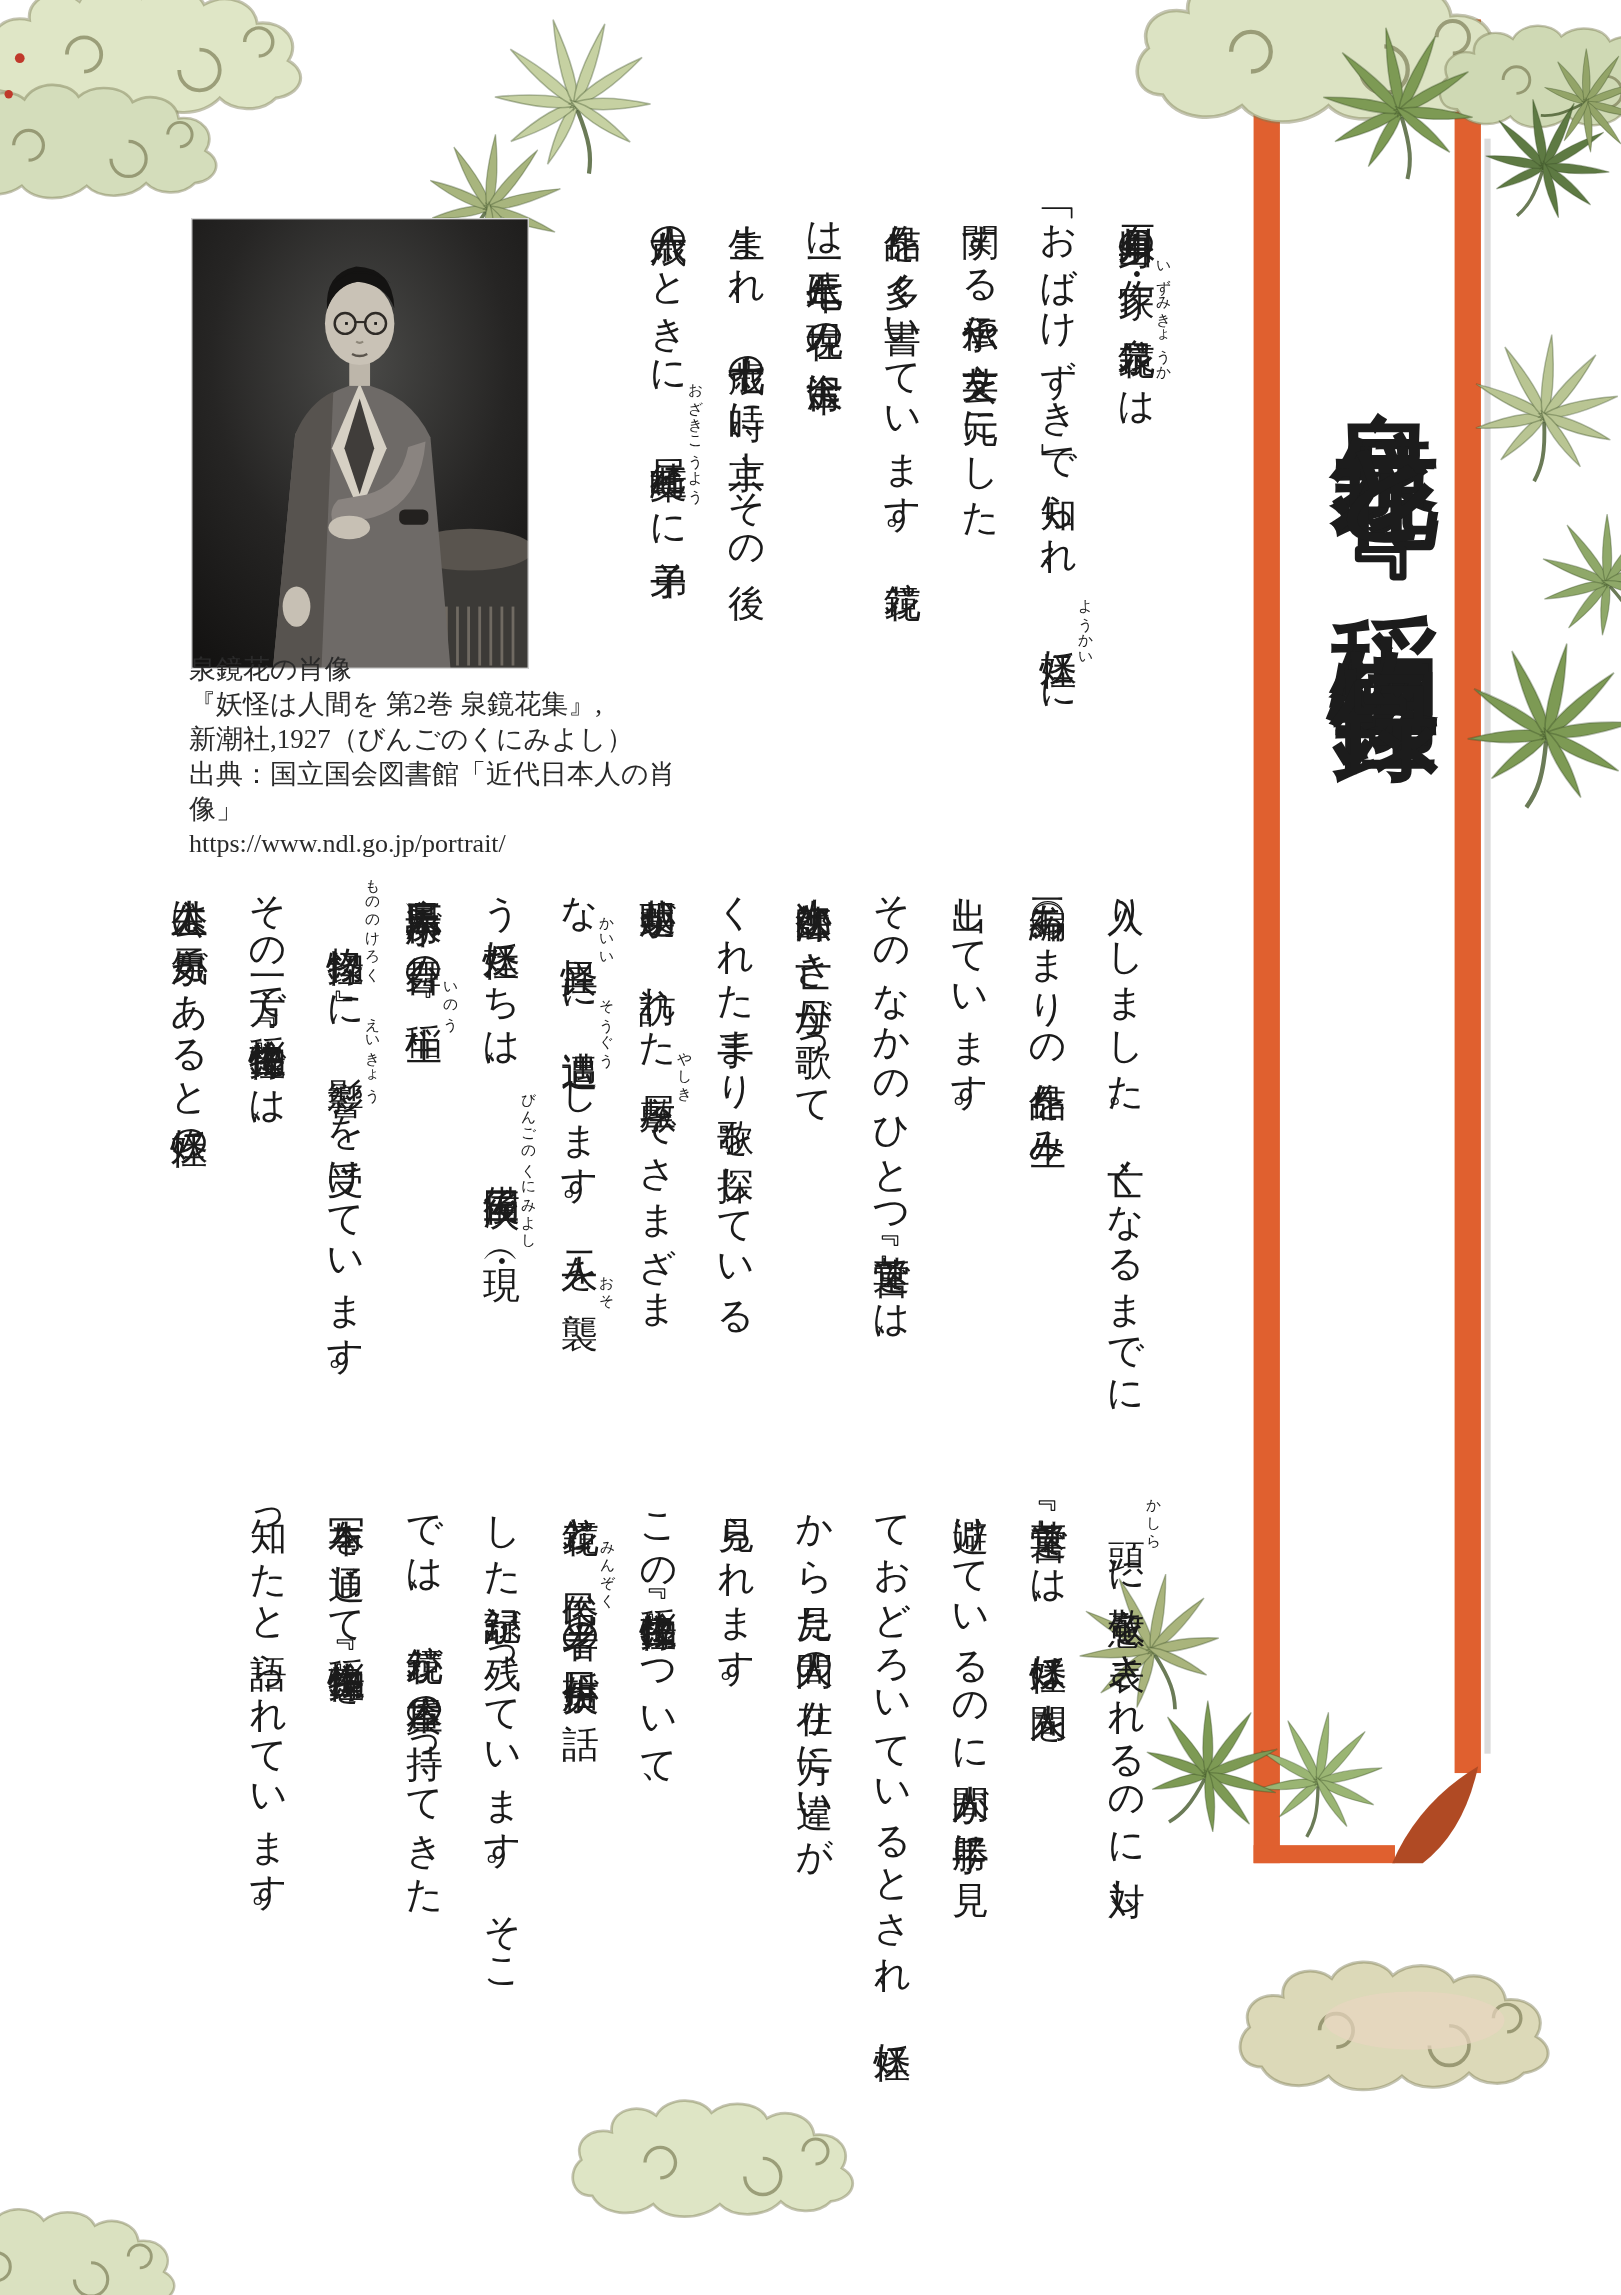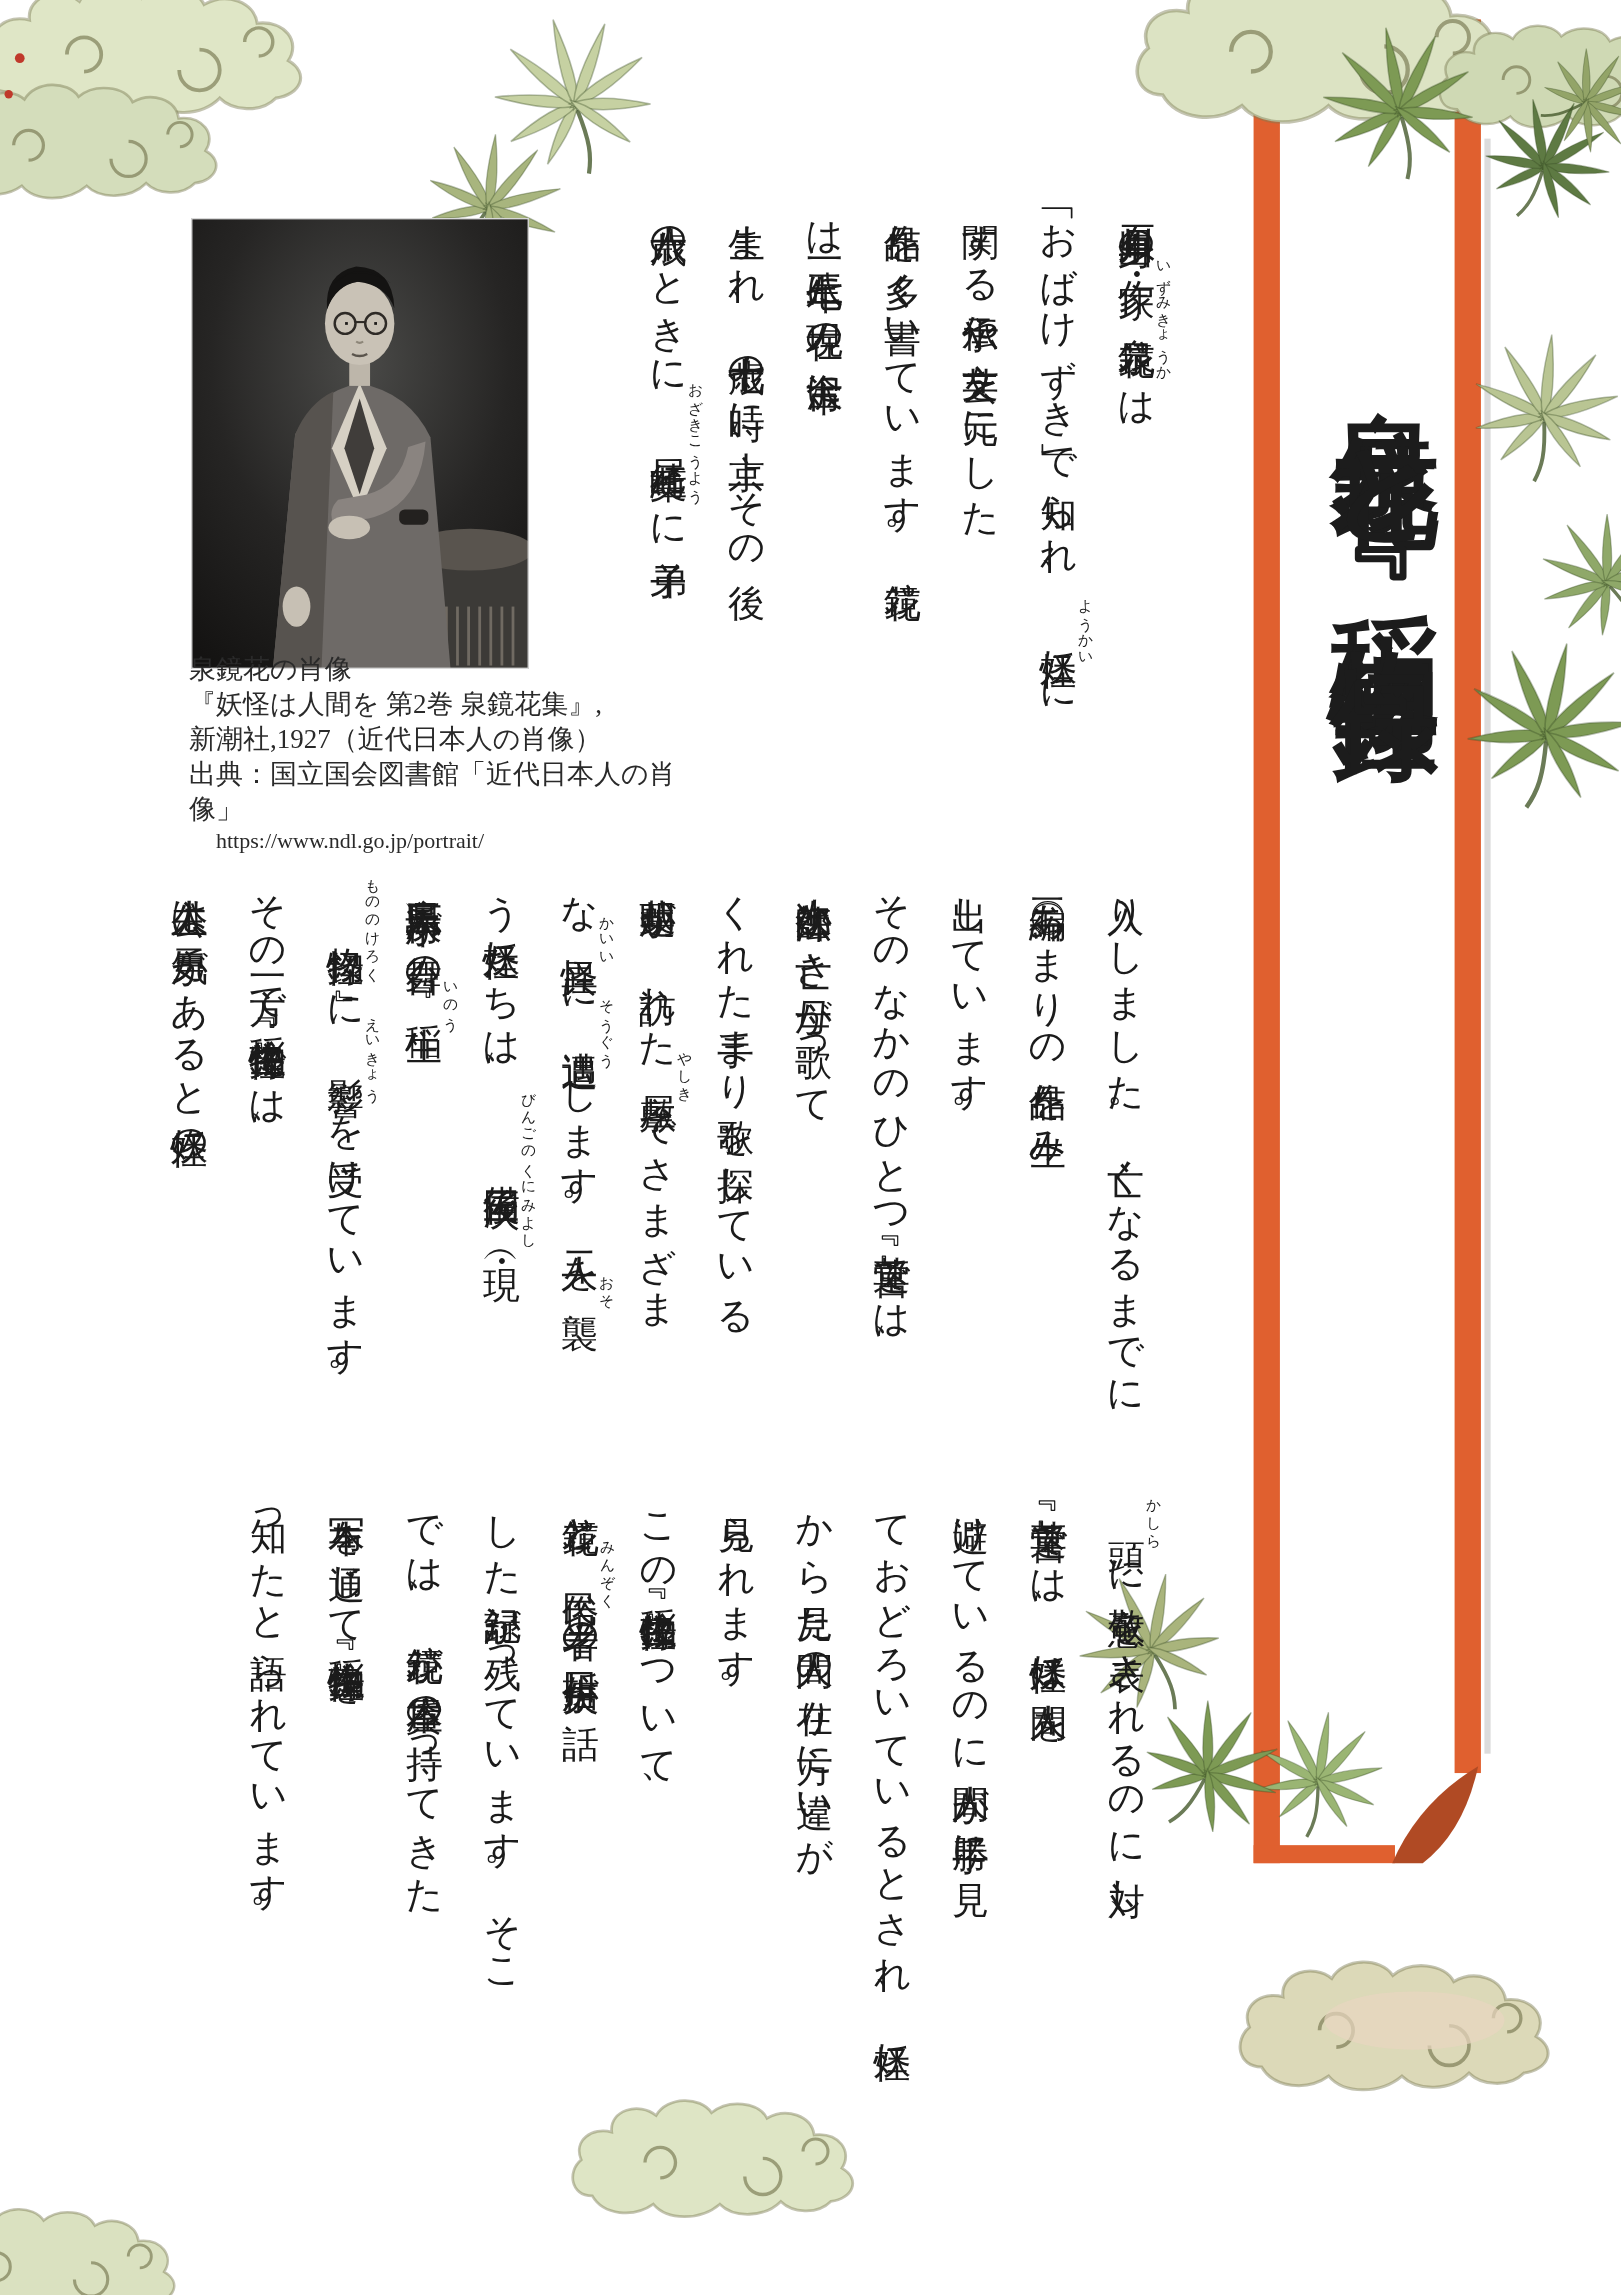--- a/index.html
+++ b/index.html
@@ -18,21 +18,21 @@
   ruby{ruby-align:center;}
   rt{font-size:0.40em;letter-spacing:0.7px;font-weight:400;}
   #band1{left:624px;top:196px;width:551px;height:664px;}
   #band2{left:139px;top:869px;width:1025px;height:611px;}
   #band3{left:218px;top:1489px;width:947px;height:569px;}
   
   .portrait{position:absolute;z-index:2;left:191px;top:218px;width:338px;height:451px;margin:0;}
   .caption{position:absolute;z-index:2;left:189px;top:652px;width:527px;
            font-family:Liberation Serif, serif;
            font-size:27px;line-height:1.30;color:#2a2a2a;}
-  .caption .url{font-size:22px;margin-left:27px;}
+  .caption .url{font-size:26px;}
 </style>
 </head>
 <body>
 
 <div class="page">
 
   <svg class="deco" width="1622" height="2295" viewBox="0 0 2339 3311" aria-hidden="true">
     <defs>
       <g id="cloud">
         <path d="M18,70 C2,70 0,52 10,44 C4,30 18,20 32,24 C30,8 52,2 64,12
@@ -185,21 +185,21 @@
         <path d="M238,178 Q243,182 248,178" fill="none" stroke="#8d8679" stroke-width="3"></path>
         <path d="M232,196 Q243,202 254,196" fill="none" stroke="#5a544c" stroke-width="3.5"></path>
       </g>
       <rect x="1" y="1" width="485" height="648" fill="none" stroke="#d8d8d8" stroke-width="2"></rect>
     </svg>
   </figure>
 
   <div class="caption">
     <div>泉鏡花の肖像</div>
     <div>『妖怪は人間を 第2巻 泉鏡花集』,</div>
-    <div>新潮社,1927（近代日本人の肖像）</div>
+    <div>新潮社,1927（びんごのくにみよし）</div>
     <div>出典：国立国会図書館「近代日本人の肖像」</div>
     <div class="url">https://www.ndl.go.jp/portrait/</div>
   </div>
 
   <section class="band" id="band1">
       <div class="tcol">石川県出身の作家・<ruby>泉鏡花<rt>いずみきょうか</rt></ruby>は</div>
       <div class="tcol">「おばけずき」で知られ、<ruby>妖怪<rt>ようかい</rt></ruby>に</div>
       <div class="tcol">関する伝承や文芸を元にした</div>
       <div class="tcol">作品を多く書いています。鏡花</div>
       <div class="tcol">は一八七三年に現在の金沢市に</div>

